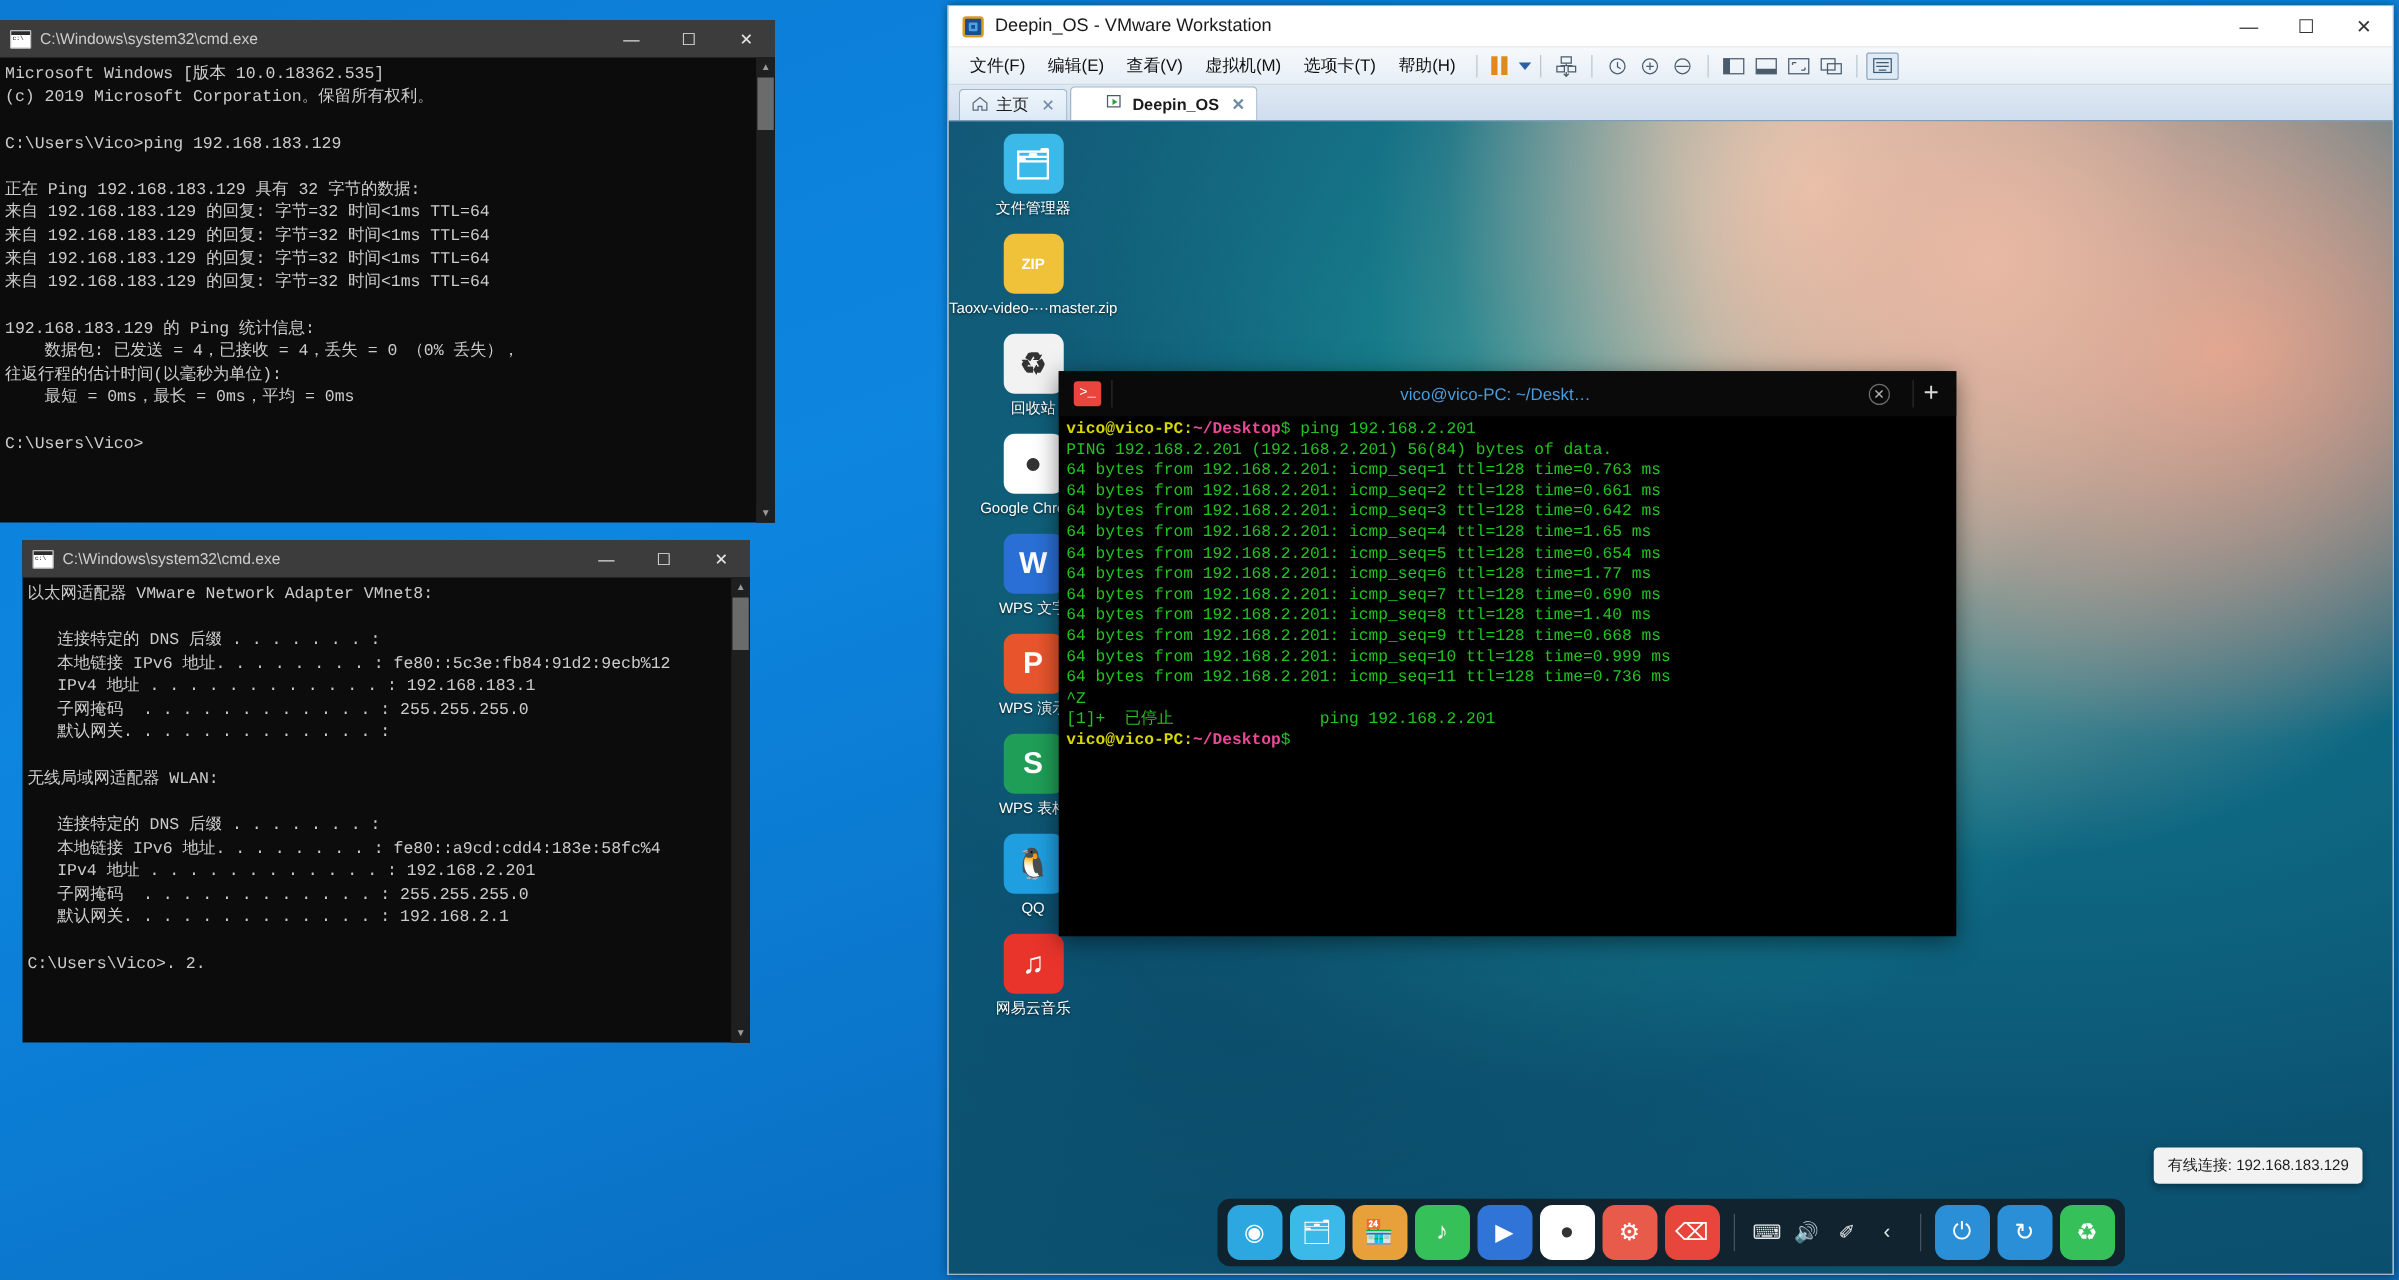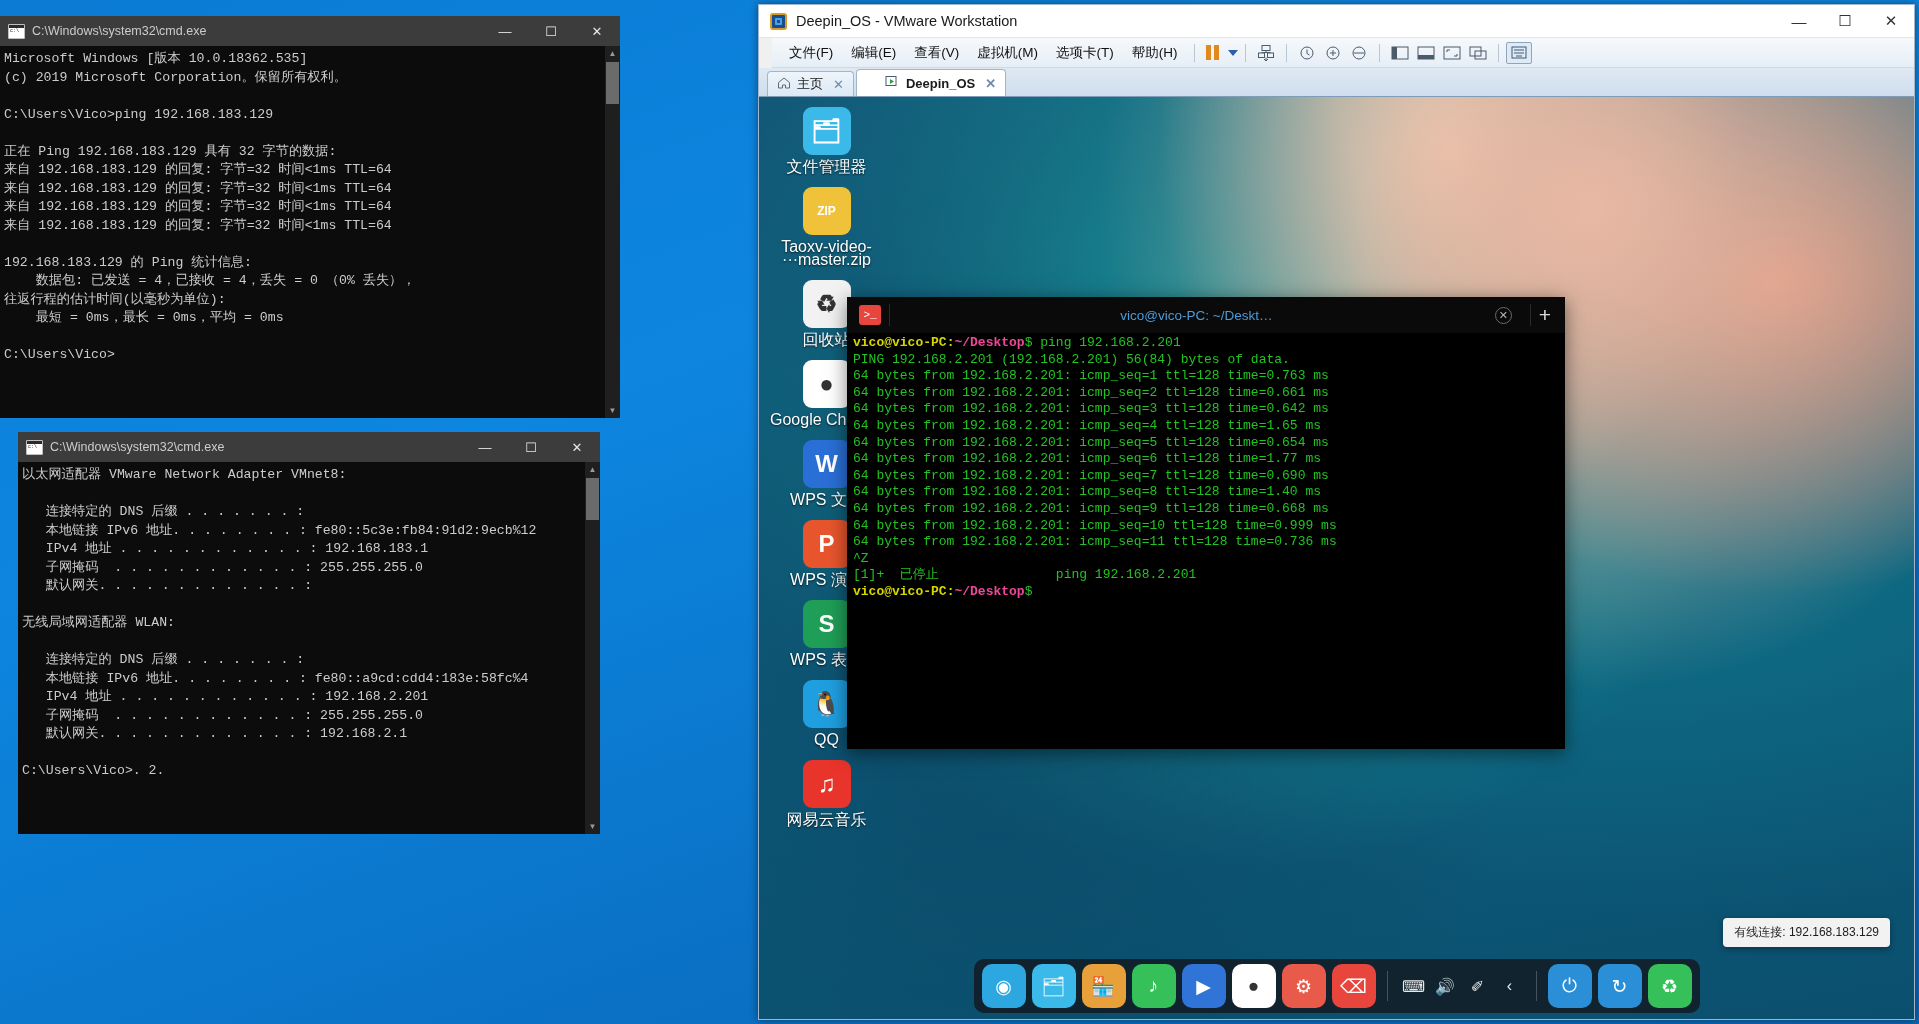--- a/index.html
+++ b/index.html
@@ -76,21 +76,21 @@
   }
   .vm-title-text { font-size: 14.5px; color: #1a1a1a; flex: 1 1 auto; }
   .vm-sysbtns { display: flex; }
   .vm-sysbtn {
     width: 46px; height: 33px; display: flex; align-items: center; justify-content: center;
     color: #333; font-size: 15px;
   }
   .vm-menubar {
     height: 30px; display: flex; align-items: center;
     background: linear-gradient(#f6f9fc,#e6eef6);
-    border-bottom: 1px solid #cfdae5; padding-left: 8px; font-size: 13.5px; color: #111; margin-left: 13px;
+    border-bottom: 1px solid #cfdae5; padding-left: 8px; font-size: 13.5px; color: #111;
   }
   .vm-menu-item { padding: 3px 9px; white-space: nowrap; }
   .vm-sep { width: 1px; height: 18px; background: #b9c7d4; margin: 0 7px; }
   .tb-pause { display: flex; gap: 3px; align-items: center; padding: 0 4px; }
   .tb-pause i { display: block; width: 5px; height: 15px; background: #e08a1e; }
   .tb-caret { width: 0; height: 0; border-left: 5px solid transparent; border-right: 5px solid transparent;
     border-top: 6px solid #2b5fa8; margin-left: 5px; }
   .tb-icon {
     width: 26px; height: 22px; display: flex; align-items: center; justify-content: center;
     color: #4a5b6b;
@@ -134,21 +134,21 @@
   .desk-icons {
     position: absolute; left: 0; top: 0; width: 135px; padding-top: 10px; z-index: 3;
   }
   .desk-icon { width: 100%; text-align: center; margin-bottom: 14px; }
   .desk-icon .glyph {
     width: 48px; height: 48px; margin: 0 auto 5px; border-radius: 9px;
     display: flex; align-items: center; justify-content: center;
     font-size: 24px; color: #fff; font-weight: bold;
   }
   .desk-icon .lbl {
-    font-size: 16px; color: #fff; line-height: 13px;
+    font-size: 12px; color: #fff; line-height: 13px;
     text-shadow: 0 1px 2px rgba(0,0,0,.75);
   }
 
   
   .dterm {
     position: absolute; left: 88px; top: 200px; width: 718px; height: 452px;
     background: #000; z-index: 4; box-shadow: 0 4px 18px rgba(0,0,0,.5);
   }
   .dterm-bar { height: 36px; display: flex; align-items: center; background: #0a0a0a; }
   .dterm-ico {

